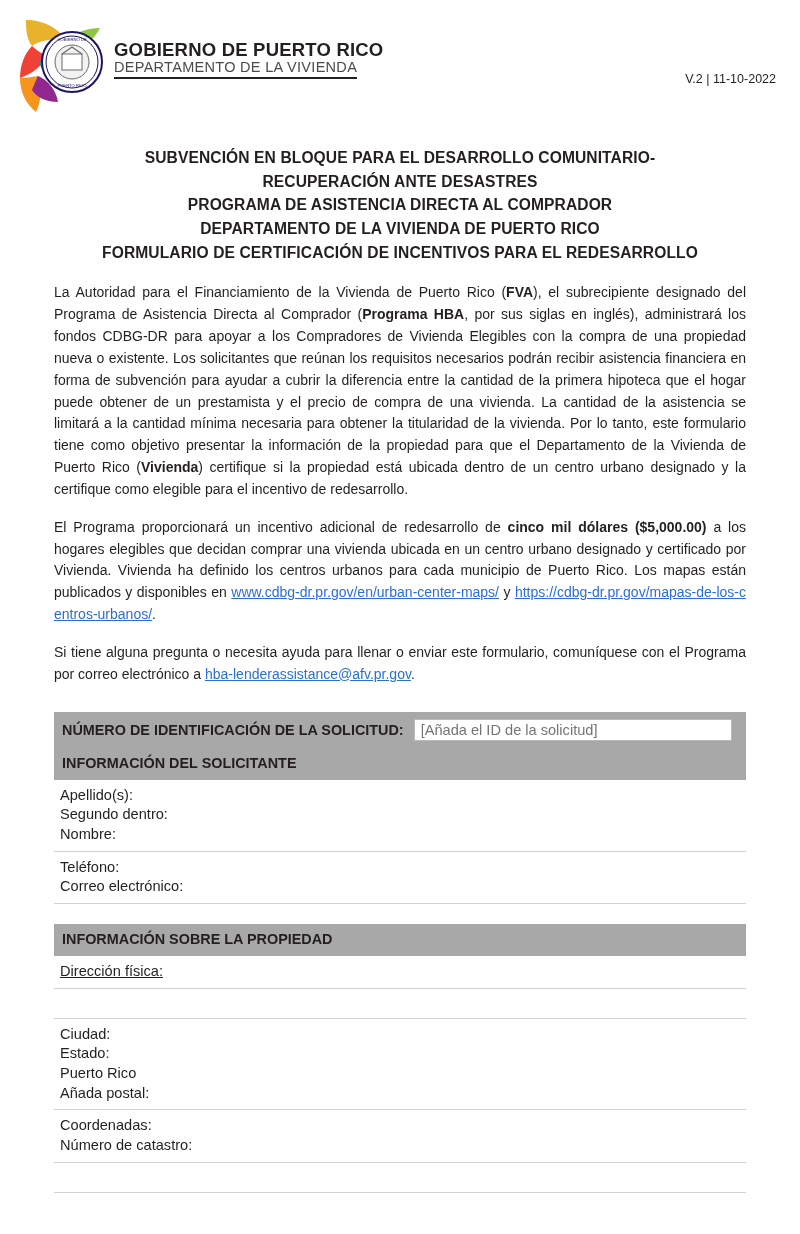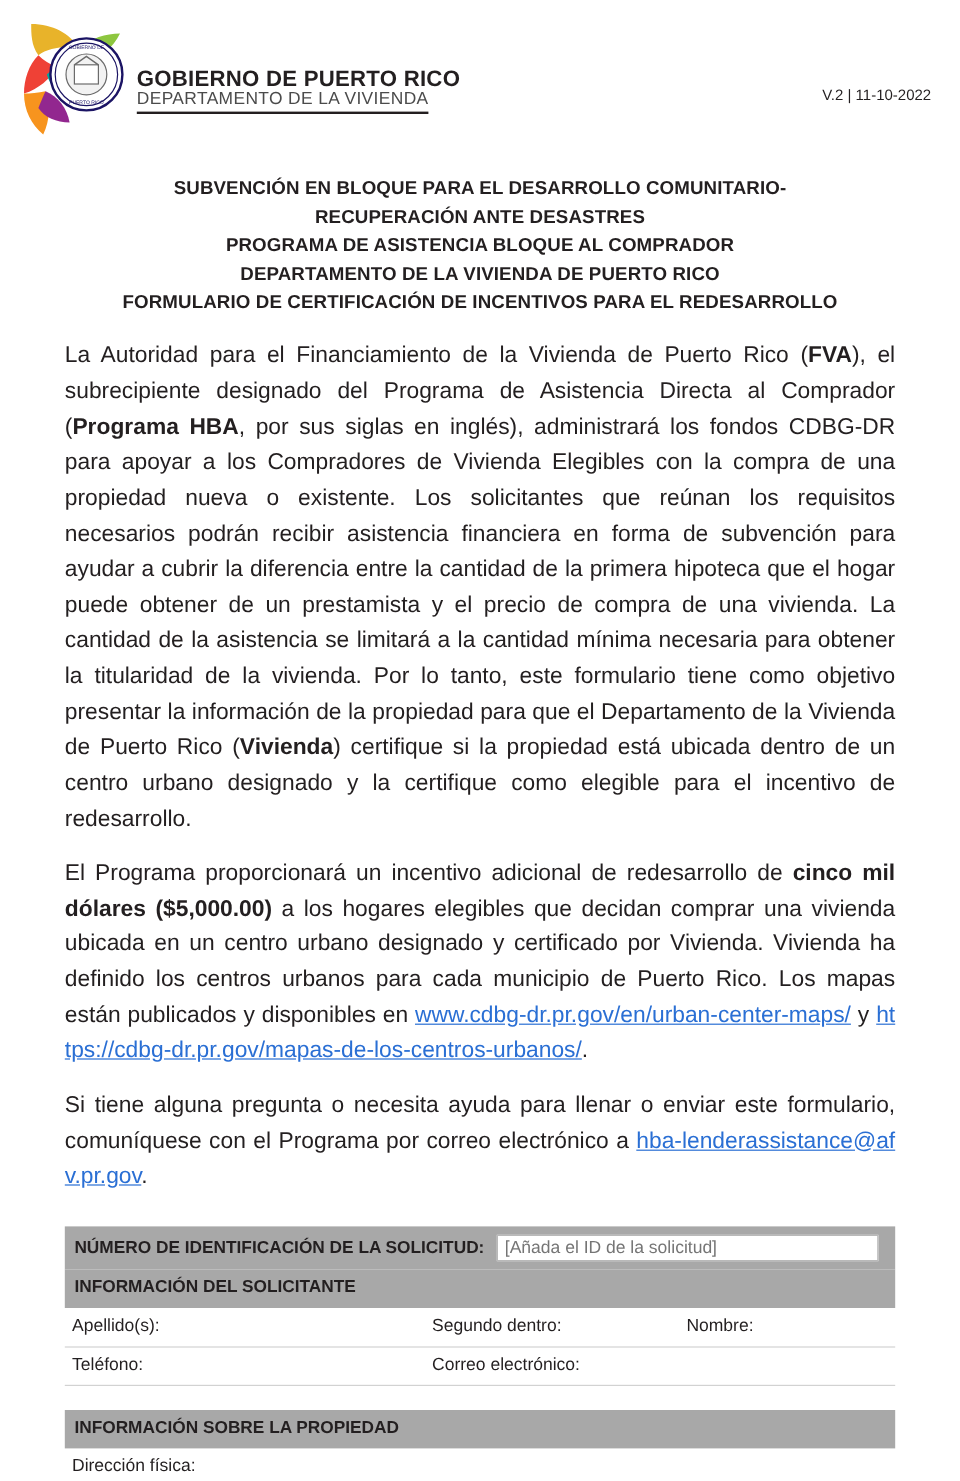--- a/index.html
+++ b/index.html
@@ -26,21 +26,21 @@
     left: 14px;
     top: 14px;
     width: 100px;
     height: 104px;
   }
   .logo-wrap svg { display: block; }
 
   .gov-text {
     position: absolute;
     left: 114px;
-    top: 56px;
+    top: 40px;
     line-height: 1.05;
   }
   .gov-line1 {
     font-size: 18.5px;
     font-weight: bold;
     letter-spacing: .2px;
     color: #231f20;
   }
   .gov-line2 {
     font-size: 14.5px;
@@ -65,21 +65,21 @@
     font-size: 15.6px;
     line-height: 1.52;
     color: #231f20;
     margin: 28px 58px 0 58px;
     letter-spacing: .1px;
   }
 
   
   .body {
     margin: 18px 54px 0 54px;
-    font-size: 19px;
+    font-size: 14px;
     line-height: 1.56;
     text-align: justify;
     color: #231f20;
   }
   .body p { margin: 0 0 16px 0; }
   .body p:last-child { margin-bottom: 4px; }
   a.link {
     color: #2a6fd4;
     text-decoration: underline;
     word-break: break-all;
@@ -119,33 +119,34 @@
   }
   .row {
     display: flex;
     border-bottom: 1px solid #d2d2d2;
     font-size: 14.6px;
     color: #231f20;
     padding: 6px 6px 6px 6px;
     box-sizing: border-box;
     min-height: 30px;
     align-items: flex-start;
+    flex-direction: column;
   }
   .row .cell { line-height: 1.35; }
   .spacer-row { height: 16px; }
 
   .gap { height: 20px; }
 
   
   .w-apellido { width: 300px; }
   .w-segundo  { width: 212px; }
   .w-nombre   { flex: 1; }
   .w-tel      { width: 300px; }
   .w-correo   { flex: 1; }
-  .w-dir      { flex: 1; }
+  .w-dir      { flex: 1; text-decoration: underline; }
   .w-ciudad   { width: 240px; }
   .w-estado   { width: 238px; }
   .w-cp       { flex: 1; }
   .w-coord    { width: 380px; }
   .w-catastro { flex: 1; }
 </style>
 </head>
 <body>
 
 <div class="header">
@@ -179,21 +180,21 @@
     <div class="gov-line1">GOBIERNO DE PUERTO RICO</div>
     <div class="gov-line2">DEPARTAMENTO DE LA VIVIENDA</div>
   </div>
 
   <div class="version">V.2 | 11-10-2022</div>
 </div>
 
 <div class="title-block">
   <div>SUBVENCIÓN EN BLOQUE PARA EL DESARROLLO COMUNITARIO-</div>
   <div>RECUPERACIÓN ANTE DESASTRES</div>
-  <div>PROGRAMA DE ASISTENCIA BLOQUE AL COMPRADOR</div>
+  <div>PROGRAMA DE ASISTENCIA DIRECTA AL COMPRADOR</div>
   <div>DEPARTAMENTO DE LA VIVIENDA DE PUERTO RICO</div>
   <div>FORMULARIO DE CERTIFICACIÓN DE INCENTIVOS PARA EL REDESARROLLO</div>
 </div>
 
 <div class="body">
 
   <p><span>La Autoridad para el Financiamiento de la Vivienda de Puerto Rico (</span><b>FVA</b><span>), el subrecipiente designado del Programa de Asistencia Directa al Comprador (</span><b>Programa HBA</b><span>, por sus siglas en inglés), administrará los fondos CDBG-DR para apoyar a los Compradores de Vivienda Elegibles con la compra de una propiedad nueva o existente. Los solicitantes que reúnan los requisitos necesarios podrán recibir asistencia financiera en forma de subvención para ayudar a cubrir la diferencia entre la cantidad de la primera hipoteca que el hogar puede obtener de un prestamista y el precio de compra de una vivienda. La cantidad de la asistencia se limitará a la cantidad mínima necesaria para obtener la titularidad de la vivienda. Por lo tanto, este formulario tiene como objetivo presentar la información de la propiedad para que el Departamento de la Vivienda de Puerto Rico (</span><b>Vivienda</b><span>) certifique si la propiedad está ubicada dentro de un centro urbano designado y la certifique como elegible para el incentivo de redesarrollo.</span></p>
 
   <p><span>El Programa proporcionará un incentivo adicional de redesarrollo de </span><b>cinco mil dólares ($5,000.00)</b><span> a los hogares elegibles que decidan comprar una vivienda ubicada en un centro urbano designado y certificado por Vivienda. Vivienda ha definido los centros urbanos para cada municipio de Puerto Rico. Los mapas están publicados y disponibles en </span><a class="link" href="#">www.cdbg-dr.pr.gov/en/urban-center-maps/</a><span> y </span><a class="link" href="#">https://cdbg-dr.pr.gov/mapas-de-los-centros-urbanos/</a><span>.</span></p>
 
@@ -235,17 +236,18 @@
     <div class="cell w-ciudad">Ciudad:</div>
     <div class="cell w-estado">
       <div>Estado:</div>
       <div>Puerto Rico</div>
     </div>
     <div class="cell w-cp">Añada postal:</div>
   </div>
 
   <div class="row">
     <div class="cell w-coord">Coordenadas:</div>
+    <div class="cell w-catastro">Número de catastro:</div>
   </div>
 
   <div class="row spacer-row"></div>
 
 </div>
 
 </body></html>

